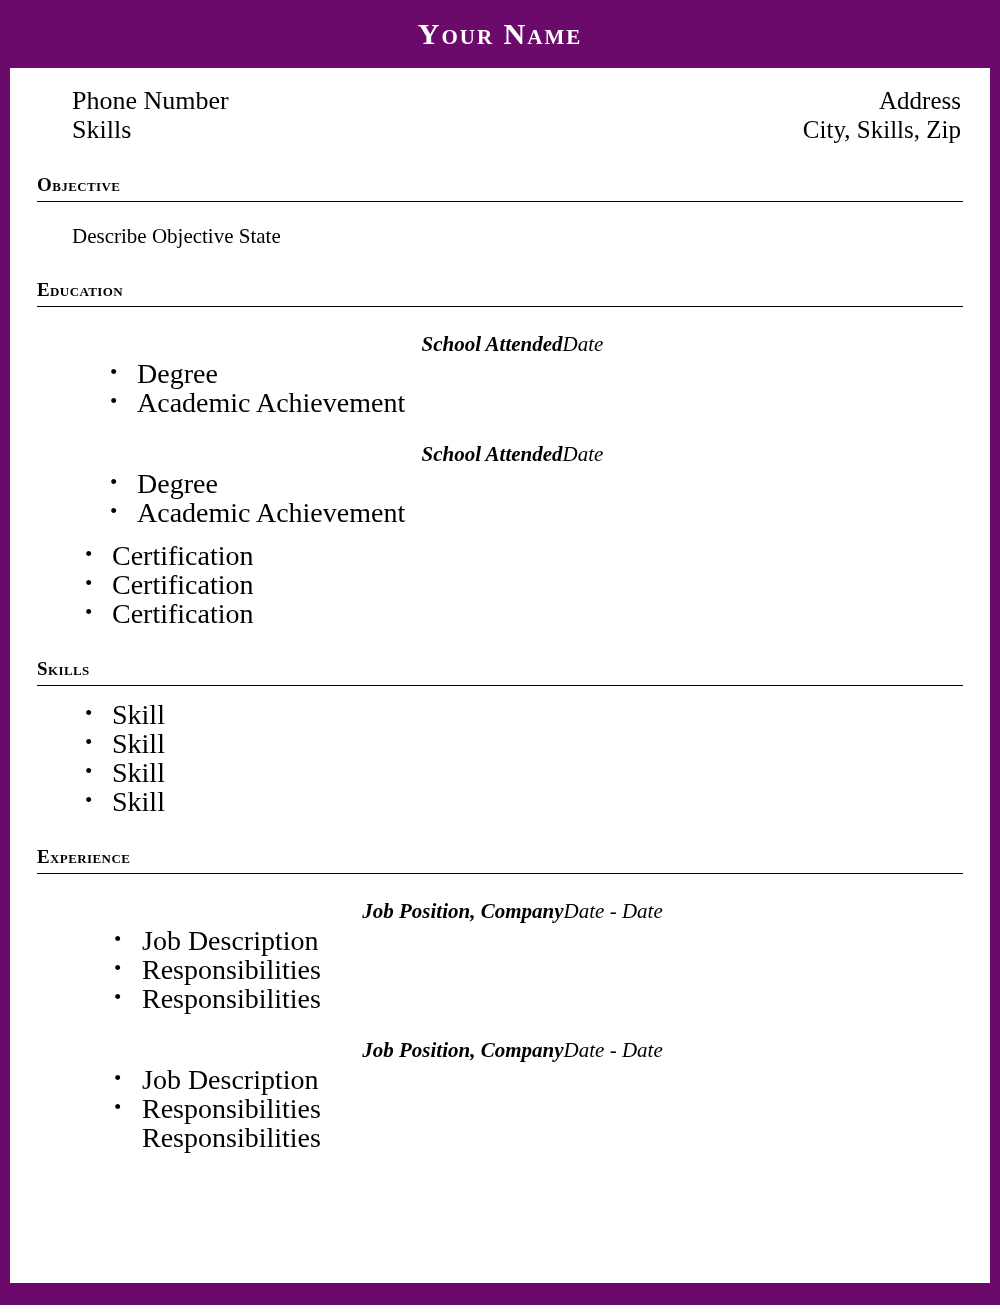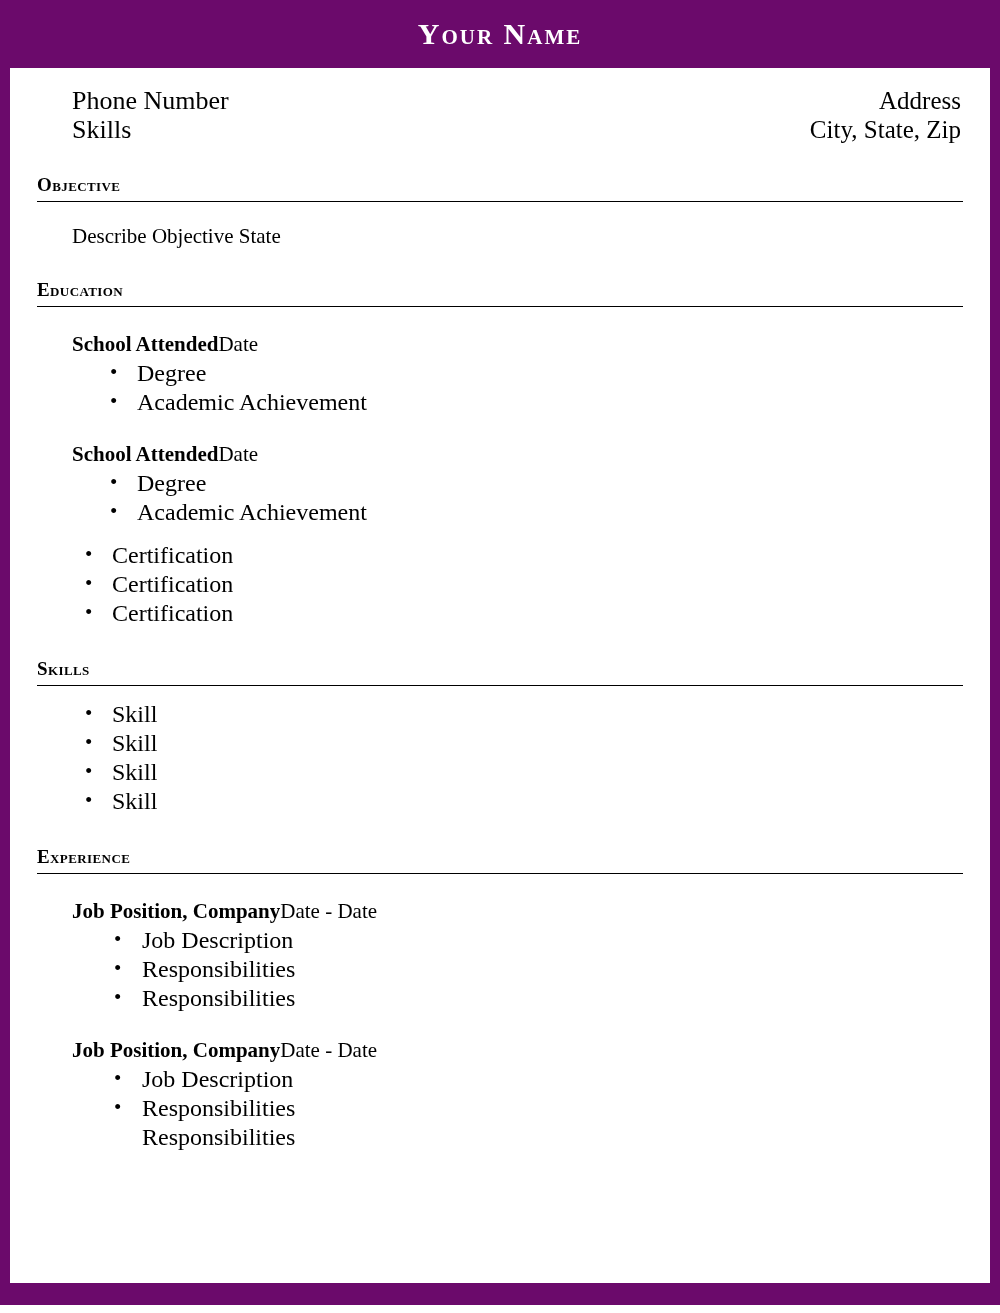--- a/index.html
+++ b/index.html
@@ -91,39 +91,40 @@
   }
   .section-body {
     padding-left: 35px;
   }
   .plain-line {
     font-size: 21px;
     margin-top: 22px;
   }
   .entry {
     display: flex;
-    justify-content: flex-start;
+    justify-content: center;
     align-items: baseline;
     margin-top: 25px;
+    font-style: italic;
   }
   .entry-title {
     font-size: 21px;
     font-weight: bold;
   }
   .entry-date {
     font-size: 21px;
     padding-right: 10px;
   }
   ul.bullets {
     list-style: none;
     margin: 2px 0 0 0;
     padding: 0 0 0 65px;
   }
   ul.bullets li {
-    font-size: 24px;
+    font-size: 28px;
     line-height: 29px;
     position: relative;
   }
   ul.bullets li.bulleted::before {
     content: "\2022";
     position: absolute;
     left: -27px;
     top: -1px;
     font-size: 21px;
   }
@@ -152,21 +153,21 @@
 
   <div class="content">
 
     <div class="contact">
       <div class="contact-left">
         <div>Phone Number</div>
         <div>Skills</div>
       </div>
       <div class="contact-right">
         <div>Address</div>
-        <div>City, State, Zip</div>
+        <div>City, Skills, Zip</div>
       </div>
     </div>
 
     <div class="section-head">Objective</div>
     <div class="section-body">
       <div class="plain-line">Describe Objective State</div>
     </div>
 
     <div class="section-head">Education</div>
     <div class="section-body">

